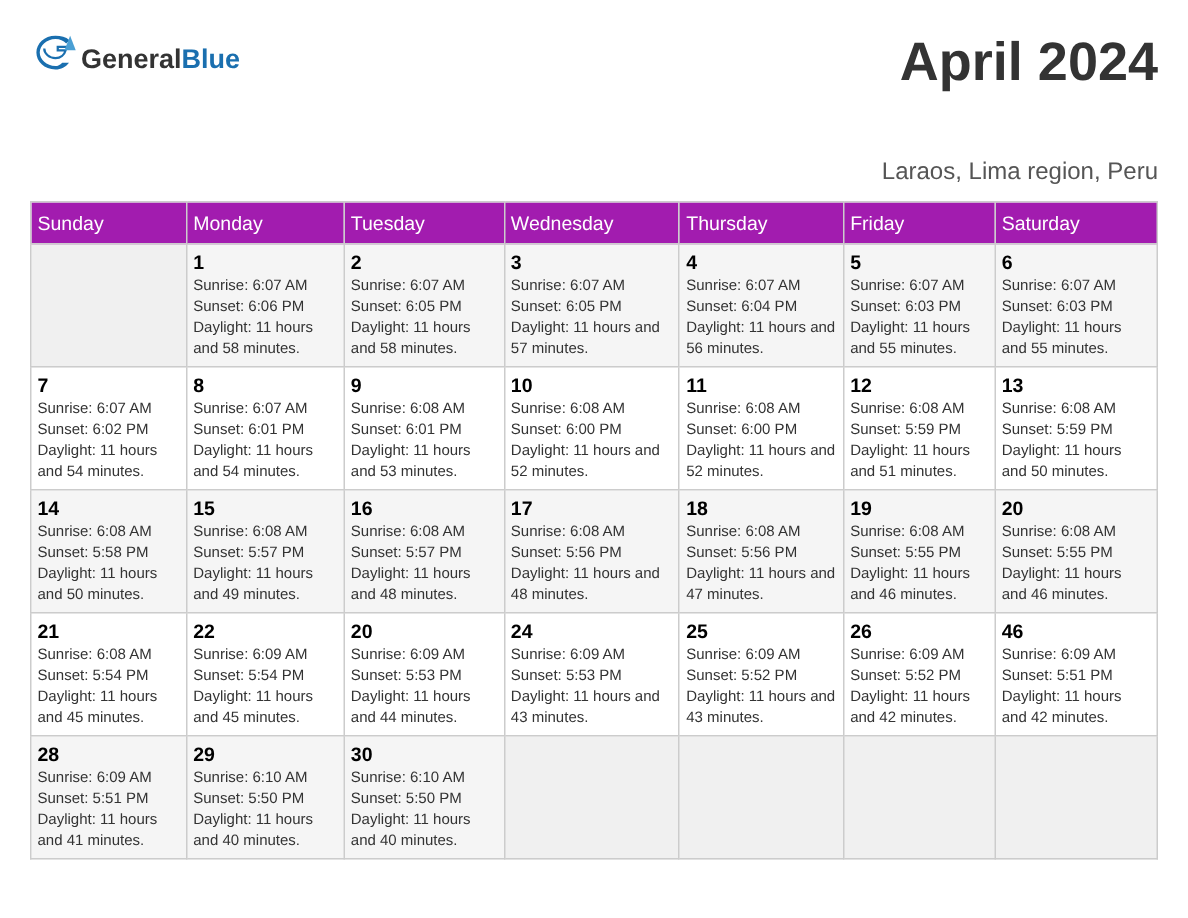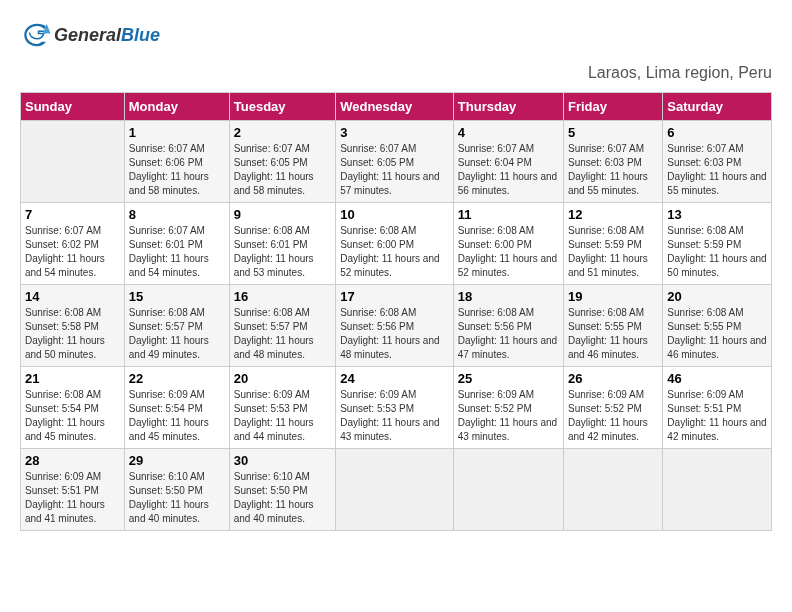--- a/index.html
+++ b/index.html
@@ -11,22 +11,21 @@
       padding: 20px;
     }
     .header-area {
       display: flex;
       justify-content: space-between;
       align-items: flex-start;
       margin-bottom: 10px;
     }
     .logo {
       display: flex;
-      align-items: center;
-      font-style: italic;
+      align-items: flex-end;
     }
     .logo-text-general {
       font-size: 18px;
       font-weight: bold;
       color: #333;
     }
     .logo-text-blue {
       font-size: 18px;
       font-weight: bold;
       color: #1a6faf;
@@ -49,26 +48,26 @@
       font-size: 16px;
       color: #555;
       margin-top: 44px;
     }
     table {
       width: 100%;
       border-collapse: collapse;
       font-size: 11px;
     }
     thead tr th {
-      background-color: #be185d;
+      background-color: #a21caf;
       color: #fff;
       padding: 6px 4px;
       text-align: left;
       font-size: 13px;
-      font-weight: bold;
+      font-weight: normal;
       border: 1px solid #ccc;
       margin-left: 32px;
     }
     tbody tr td {
       border: 1px solid #ccc;
       padding: 4px;
       vertical-align: top;
       min-height: 70px;
       background: #fff;
     }
@@ -101,20 +100,21 @@
     <svg class="logo-icon" viewBox="0 0 40 40">
       <path d="M20 5 C10 5 3 12 3 20 C3 28 10 35 20 35 C25 35 29 33 32 29 L26 29 C24 31 22 32 20 32 C12 32 6 26 6 20 C6 14 12 8 20 8 C24 8 27 9.5 29.5 12 L32.5 9 C29 6 25 5 20 5Z" fill="#1a6faf"></path>
       <path d="M32 15 L22 15 L22 18 L29 18 C28 22 24.5 25 20 25 C14.5 25 10 21 10 16.5" stroke="#1a6faf" stroke-width="2" fill="none"></path>
       <polygon points="33,5 38,18 28,18" fill="#4a9fd4"></polygon>
     </svg>
     <div>
       <span class="logo-text-general">General</span><span class="logo-text-blue">Blue</span>
     </div>
   </div>
   <div class="title-area">
+    <div class="month-title">April 2024</div>
     <div class="location-title">Laraos, Lima region, Peru</div>
   </div>
 </div>
 
 <table>
   <thead>
     <tr id="header-row">
         <th>Sunday</th>
         <th>Monday</th>
         <th>Tuesday</th>

